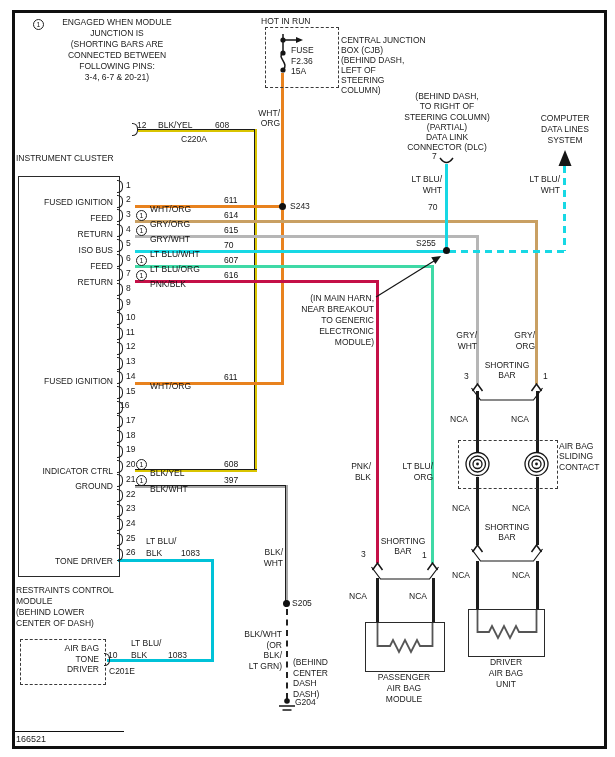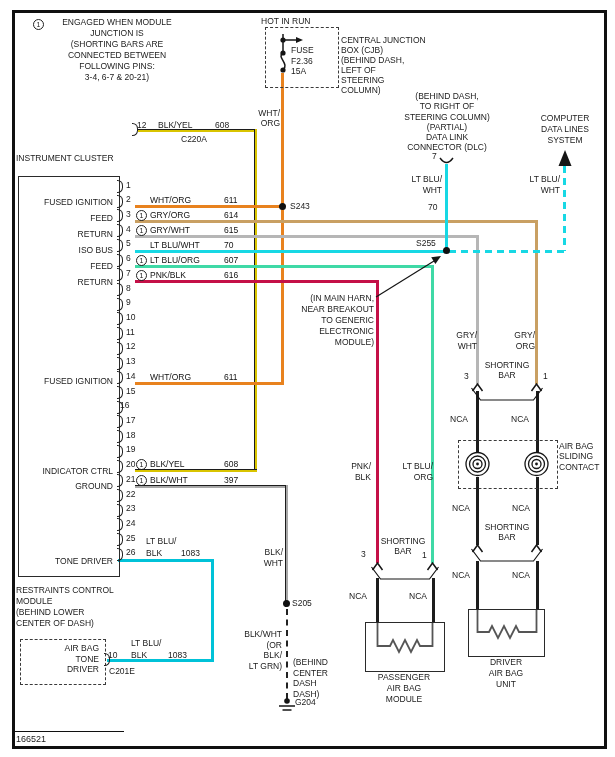--- a/index.html
+++ b/index.html
@@ -25,21 +25,21 @@
   .c-blk{background:var(--wire-black);width:2.5px;}
   .dash-cyan-h{background:repeating-linear-gradient(90deg,var(--lt-blu-wht) 0 7px,transparent 7px 12px);}
   .dash-cyan-v{background:repeating-linear-gradient(180deg,var(--lt-blu-wht) 0 7px,transparent 7px 12px);}
   .dash-blk-v{width:0;border-left:2.5px dashed #222;background:none;}
   .box-solid{position:absolute;border:1.5px solid #2a2a2a;background:transparent;z-index:2;}
   .box-dash{position:absolute;border:1.5px dashed #3a3a3a;background:transparent;z-index:2;}
   .dot{position:absolute;width:7px;height:7px;background:#101010;border-radius:50%;z-index:4;}
   .circ{display:inline-block;width:9px;height:9px;border:1px solid #222;border-radius:50%;font-size:7px;line-height:9px;text-align:center;}
   .wrow{position:absolute;height:11px;z-index:3;font-size:8.5px;}
   .wrow .circ{position:absolute;left:0;top:0;}
-  .wrow .wn{position:absolute;left:14px;top:0;white-space:nowrap;}
+  .wrow .wn{position:absolute;left:14px;top:9px;white-space:nowrap;}
   .wrow .wc{position:absolute;left:88px;top:0;white-space:nowrap;}
   .jbracket{position:absolute;width:5px;height:11px;border:1.3px solid #222;border-left:none;border-radius:0 5.5px 5.5px 0;z-index:3;}
   svg.overlay{position:absolute;left:0;top:0;z-index:2;pointer-events:none;}
   #footer-line{position:absolute;left:12px;top:731px;width:112px;border-top:1.5px solid #101010;z-index:3;}
 </style>
 </head>
 <body>
 
 <div id="stage">
   <div id="frame"></div>

